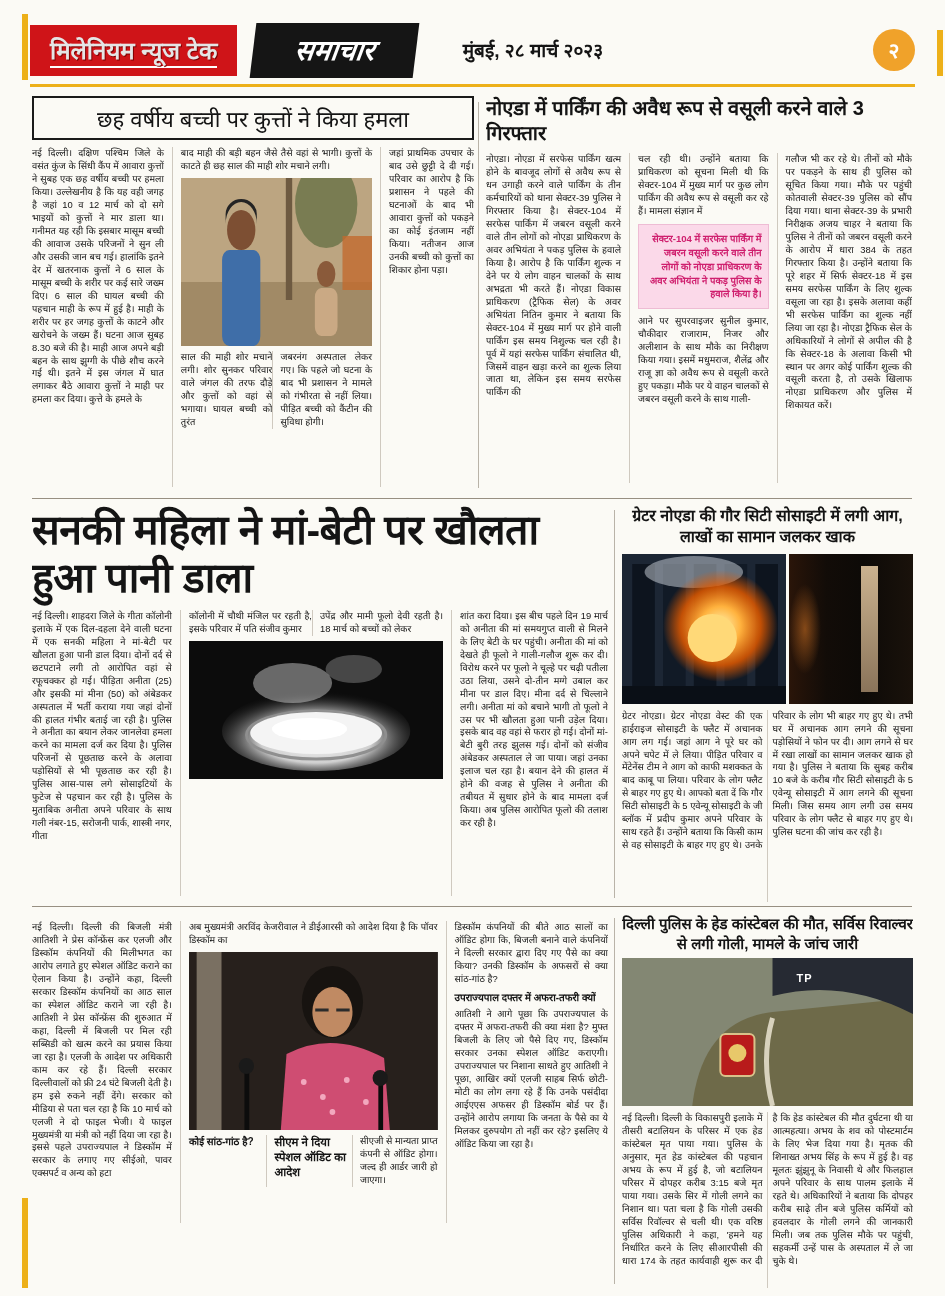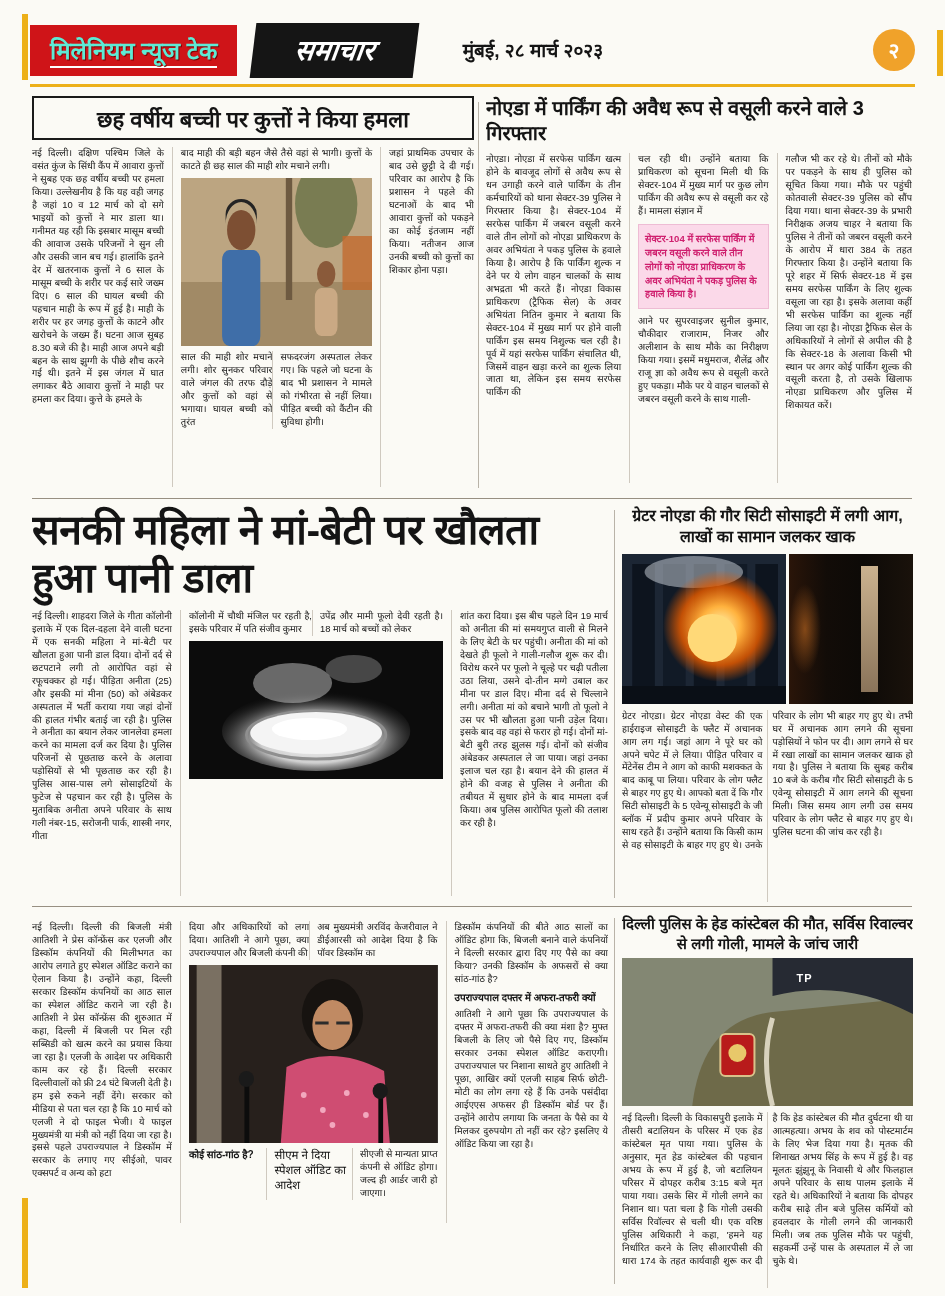--- a/index.html
+++ b/index.html
@@ -7,52 +7,52 @@
     --rule-yellow:#edb019; --pink-bg:#fbd9e9; --pink-text:#cf1f6e; --ink:#141414;
     --divider:#cfc9bf;
   }
   *{margin:0;padding:0;box-sizing:border-box;}
   body{width:945px;height:1296px;position:relative;background:#fbfaf5;color:var(--ink);
        font-family:"Liberation Sans","DejaVu Sans",sans-serif;overflow:hidden;}
   .abs{position:absolute;}
   .edgebar{position:absolute;width:6px;background:var(--rule-yellow);}
   
   .header{left:30px;top:22px;width:885px;height:56px;display:flex;align-items:center;}
-  .brand{background:var(--brand-red);color:#5eead4;font-weight:bold;font-size:24px;
+  .brand{background:var(--brand-red);color:#e5e5e5;font-weight:bold;font-size:24px;
          padding:8px 20px 10px;white-space:nowrap;text-shadow:1px 1px 0 #7a0000;}
   .brand span{border-bottom:2px solid #ffffff;padding-bottom:2px;}
   .mast{background:var(--masthead-black);color:#ffffff;margin-left:16px;
         font-family:"Liberation Serif","DejaVu Serif",serif;font-style:italic;font-weight:bold;
         font-size:28px;padding:7px 42px 10px;transform:skewX(-7deg);}
   .dateline{font-weight:bold;font-size:19px;margin-left:46px;white-space:nowrap;}
   .pagenum{margin-left:auto;width:42px;height:42px;border-radius:50%;background:var(--badge-orange);
            color:#fff;font-weight:bold;font-size:21px;display:flex;align-items:center;justify-content:center;}
   .toprule{left:30px;top:84px;width:885px;height:3px;background:var(--rule-yellow);position:absolute;}
   
   .art{position:absolute;overflow:hidden;}
   .bt{font-size:9.4px;line-height:1.38;text-align:justify;color:var(--ink);}
   .a-body{display:flex;gap:8px;margin-top:7px;}
   .a-body>div{min-width:0;}
   .a-body>div+div{border-left:1px solid var(--divider);padding-left:8px;}
   .minirow{display:flex;}
   .minirow>div{flex:1;min-width:0;}
   .minirow>div+div{border-left:1px solid var(--divider);padding-left:7px;}
-  .h1box{border:2.5px solid #1a1a1a;padding:5px 8px;font-weight:bold;font-size:22px;text-align:center;white-space:nowrap;}
+  .h1box{border:2.5px solid #1a1a1a;padding:5px 8px;font-weight:normal;font-size:22px;text-align:center;white-space:nowrap;}
   .h2{font-weight:bold;font-size:20px;text-align:left;line-height:1.25;}
   .h3{font-weight:800;font-size:41px;line-height:1.18;letter-spacing:-0.5px;}
   .h4{font-weight:bold;font-size:16px;text-align:center;line-height:1.3;}
   .h5{font-weight:bold;font-size:20px;line-height:1.3;}
   .h6{font-weight:bold;font-size:15px;text-align:center;line-height:1.3;}
   .photo{position:relative;overflow:hidden;background:#666;margin:5px 0;}
   .photo svg{display:block;width:100%;height:100%;}
   .pinkbox{margin:6px 0;padding:7px 6px;font-size:9.6px;font-weight:bold;color:var(--pink-text);
-           background:var(--pink-bg);border:1px solid #eebcd4;text-align:left;line-height:1.45;}
+           background:var(--pink-bg);border:1px solid #eebcd4;text-align:right;line-height:1.45;}
   .subhead{font-weight:bold;font-size:10px;margin:4px 0;}
   .cap-q{font-weight:bold;font-size:10px;line-height:1.3;}
-  .cap-order{font-weight:normal;font-size:11.5px;line-height:1.3;}
+  .cap-order{font-weight:bold;font-size:11.5px;line-height:1.3;}
   .twocol{columns:2;column-gap:10px;column-rule:1px solid var(--divider);margin-top:6px;}
   .vdiv{position:absolute;width:1px;background:#b9b3a8;}
   .hrule{position:absolute;height:1px;background:#978f82;}
   
   .burn-strip{position:absolute;left:58%;top:8%;width:14%;height:84%;
               background:linear-gradient(180deg,#cbb28f,#8a745a);}
   .burn-glow{position:absolute;left:0;top:20%;width:26%;height:60%;
              background:radial-gradient(closest-side,rgba(255,140,42,.45),transparent);}
   .cap-text{position:absolute;top:14px;left:60%;color:#fff;font-weight:bold;font-size:11px;letter-spacing:1px;}
   .fire-photos{display:flex;gap:3px;height:150px;margin-top:6px;}
@@ -88,21 +88,21 @@
           <rect x="228" y="58" width="42" height="54" fill="#c26a2e" opacity="0.8"></rect>
           <path d="M63 46 a22 22 0 0 1 44 0 l0 -10 a22 15 0 0 0 -44 0 z" fill="#242424"></path>
           <circle cx="85" cy="52" r="20" fill="#7d4f33"></circle>
           <rect x="58" y="72" width="54" height="96" rx="10" fill="#3f6ea8"></rect>
           <circle cx="205" cy="96" r="13" fill="#8a5a3a"></circle>
           <rect x="189" y="110" width="32" height="48" rx="9" fill="#caa984"></rect>
         </svg>
       </div>
       <div class="minirow">
         <div class="bt">साल की माही शोर मचाने लगी। शोर सुनकर परिवार वाले जंगल की तरफ दौड़े और कुत्तों को वहां से भगाया। घायल बच्ची को तुरंत</div>
-        <div class="bt">सफदरजंग अस्पताल लेकर गए। कि पहले जो घटना के बाद भी प्रशासन ने मामले को गंभीरता से नहीं लिया। पीड़ित बच्ची को कैंटीन की सुविधा होगी।</div>
+        <div class="bt">जबरनंग अस्पताल लेकर गए। कि पहले जो घटना के बाद भी प्रशासन ने मामले को गंभीरता से नहीं लिया। पीड़ित बच्ची को कैंटीन की सुविधा होगी।</div>
       </div>
     </div>
     <div style="width:22%;" class="bt">जहां प्राथमिक उपचार के बाद उसे छुट्टी दे दी गई। परिवार का आरोप है कि प्रशासन ने पहले की घटनाओं के बाद भी आवारा कुत्तों को पकड़ने का कोई इंतजाम नहीं किया। नतीजन आज उनकी बच्ची को कुत्तों का शिकार होना पड़ा।</div>
   </div>
 </div>
 
 <div class="vdiv" style="left:478px;top:102px;height:386px;"></div>
 
 <div class="art" style="left:486px;top:96px;width:426px;height:398px;">
   <div class="h2">नोएडा में पार्किंग की अवैध रूप से वसूली करने वाले 3 गिरफ्तार</div>
@@ -186,21 +186,20 @@
   <div class="bt twocol" style="height:192px;overflow:hidden;">ग्रेटर नोएडा। ग्रेटर नोएडा वेस्ट की एक हाईराइज सोसाइटी के फ्लैट में अचानक आग लग गई। जहां आग ने पूरे घर को अपने चपेट में ले लिया। पीड़ित परिवार व मेंटेनेंस टीम ने आग को काफी मशक्कत के बाद काबू पा लिया। परिवार के लोग फ्लैट से बाहर गए हुए थे। आपको बता दें कि गौर सिटी सोसाइटी के 5 एवेन्यू सोसाइटी के जी ब्लॉक में प्रदीप कुमार अपने परिवार के साथ रहते हैं। उन्होंने बताया कि किसी काम से वह सोसाइटी के बाहर गए हुए थे। उनके परिवार के लोग भी बाहर गए हुए थे। तभी घर में अचानक आग लगने की सूचना पड़ोसियों ने फोन पर दी। आग लगने से घर में रखा लाखों का सामान जलकर खाक हो गया है। पुलिस ने बताया कि सुबह करीब 10 बजे के करीब गौर सिटी सोसाइटी के 5 एवेन्यू सोसाइटी में आग लगने की सूचना मिली। जिस समय आग लगी उस समय परिवार के लोग फ्लैट से बाहर गए हुए थे। पुलिस घटना की जांच कर रही है।</div>
 </div>
 
 <div class="hrule" style="left:32px;top:906px;width:880px;"></div>
 
 <div class="art" style="left:32px;top:914px;width:576px;height:374px;">
   <div class="a-body" style="height:302px;">
     <div style="width:25%;" class="bt">नई दिल्ली। दिल्ली की बिजली मंत्री आतिशी ने प्रेस कॉन्फ्रेंस कर एलजी और डिस्कॉम कंपनियों की मिलीभगत का आरोप लगाते हुए स्पेशल ऑडिट कराने का ऐलान किया है। उन्होंने कहा, दिल्ली सरकार डिस्कॉम कंपनियों का आठ साल का स्पेशल ऑडिट कराने जा रही है। आतिशी ने प्रेस कॉन्फ्रेंस की शुरुआत में कहा, दिल्ली में बिजली पर मिल रही सब्सिडी को खत्म करने का प्रयास किया जा रहा है। एलजी के आदेश पर अधिकारी काम कर रहे हैं। दिल्ली सरकार दिल्लीवालों को फ्री 24 घंटे बिजली देती है। हम इसे रुकने नहीं देंगे। सरकार को मीडिया से पता चल रहा है कि 10 मार्च को एलजी ने दो फाइल भेजी। ये फाइल मुख्यमंत्री या मंत्री को नहीं दिया जा रहा है। इससे पहले उपराज्यपाल ने डिस्कॉम में सरकार के लगाए गए सीईओ, पावर एक्सपर्ट व अन्य को हटा</div>
     <div style="width:46%;">
       <div class="minirow">
-        <div class="bt">दिया और अधिकारियों को लगा दिया। आतिशी ने आगे पूछा, क्या उपराज्यपाल और बिजली कंपनी की</div>
         <div class="bt">अब मुख्यमंत्री अरविंद केजरीवाल ने डीईआरसी को आदेश दिया है कि पॉवर डिस्कॉम का</div>
       </div>
       <div class="photo" style="height:178px;">
         <svg viewBox="0 0 260 178" preserveAspectRatio="none" aria-hidden="true">
           <rect width="260" height="178" fill="#2e2620"></rect>
           <rect width="260" height="178" fill="#1f1a16" opacity="0.4"></rect>
           <rect x="8" y="0" width="26" height="178" fill="#cdbfa8" opacity="0.5"></rect>
           <ellipse cx="150" cy="50" rx="32" ry="36" fill="#171310"></ellipse>
           <ellipse cx="150" cy="60" rx="21" ry="25" fill="#c08a63"></ellipse>
           <path d="M132 58 h14 m8 0 h14" stroke="#2b2b2b" stroke-width="3" fill="none"></path>

